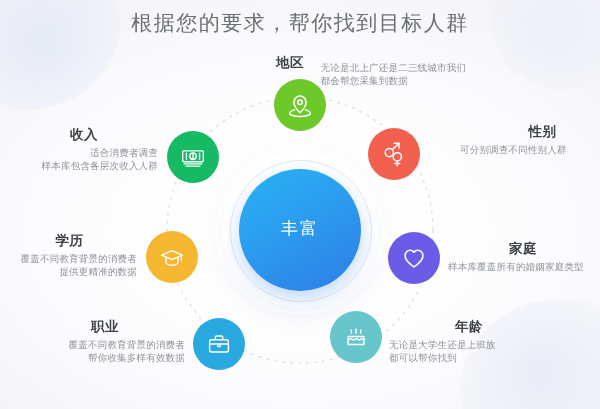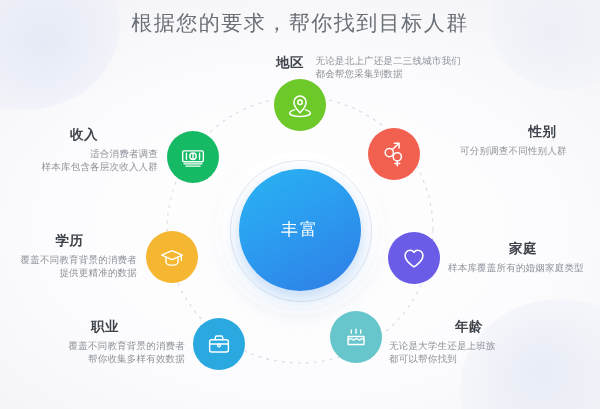--- a/index.html
+++ b/index.html
@@ -13,20 +13,21 @@
     font-family: "Liberation Sans", "DejaVu Sans", sans-serif;
     background: #f7f7fa;
   }
   #stage {
     position: relative;
     width: 600px;
     height: 409px;
     background:
       radial-gradient(ellipse 520px 330px at 300px 230px, #ffffff 0%, #fcfcfe 48%, #f5f5f9 78%, #f3f3f8 100%);
     overflow: hidden;
+    font-family: Liberation Mono, monospace;
   }
   
   .blob {
     position: absolute;
     border-radius: 50%;
     pointer-events: none;
   }
   .blob-tl {
     left: -70px; top: -60px; width: 190px; height: 170px;
     background: radial-gradient(circle at 60% 60%, rgba(226,232,245,0.85), rgba(247,247,250,0) 70%);
@@ -164,21 +165,21 @@
     <span>
       <svg width="30" height="30" viewBox="0 0 32 32" fill="none" stroke="#ffffff" stroke-width="1.6" stroke-linecap="round" stroke-linejoin="round">
         <path d="M16 6.5c-3.6 0-6.5 2.9-6.5 6.5 0 4.9 6.5 11.2 6.5 11.2S22.5 17.9 22.5 13c0-3.6-2.9-6.5-6.5-6.5z"></path>
         <circle cx="16" cy="13" r="2.4"></circle>
         <path d="M10.2 21.2C7.2 21.9 5 23.2 5 24.7c0 2 4.9 3.6 11 3.6s11-1.6 11-3.6c0-1.5-2.2-2.8-5.2-3.5"></path>
       </svg>
     </span>
   </div>
   <div class="txt right" style="left:276px; top:54px; width:210px;">
     <div class="lbl" style="display:inline-block; vertical-align:top; margin-right:7px;">地区</div>
-    <div class="dsc" style="display:inline-block; vertical-align:top; max-width:160px;">无论是北上广还是二三线城市我们
+    <div class="dsc" style="display:inline-block; vertical-align:top; max-width:160px;margin-top:8px;">无论是北上广还是二三线城市我们
 都会帮您采集到数据</div>
   </div>
 
   <div class="node" style="left:368px; top:128px; background:#f2604f;">
     <span>
       <svg width="30" height="30" viewBox="0 0 32 32" fill="none" stroke="#ffffff" stroke-width="1.6" stroke-linecap="round" stroke-linejoin="round">
         <circle cx="11" cy="14.5" r="4.4"></circle>
         <path d="M14.3 11.2 21 4.8"></path>
         <path d="M16.4 4.6H21.4V9.6"></path>
         <circle cx="19.5" cy="19" r="4.4"></circle>

